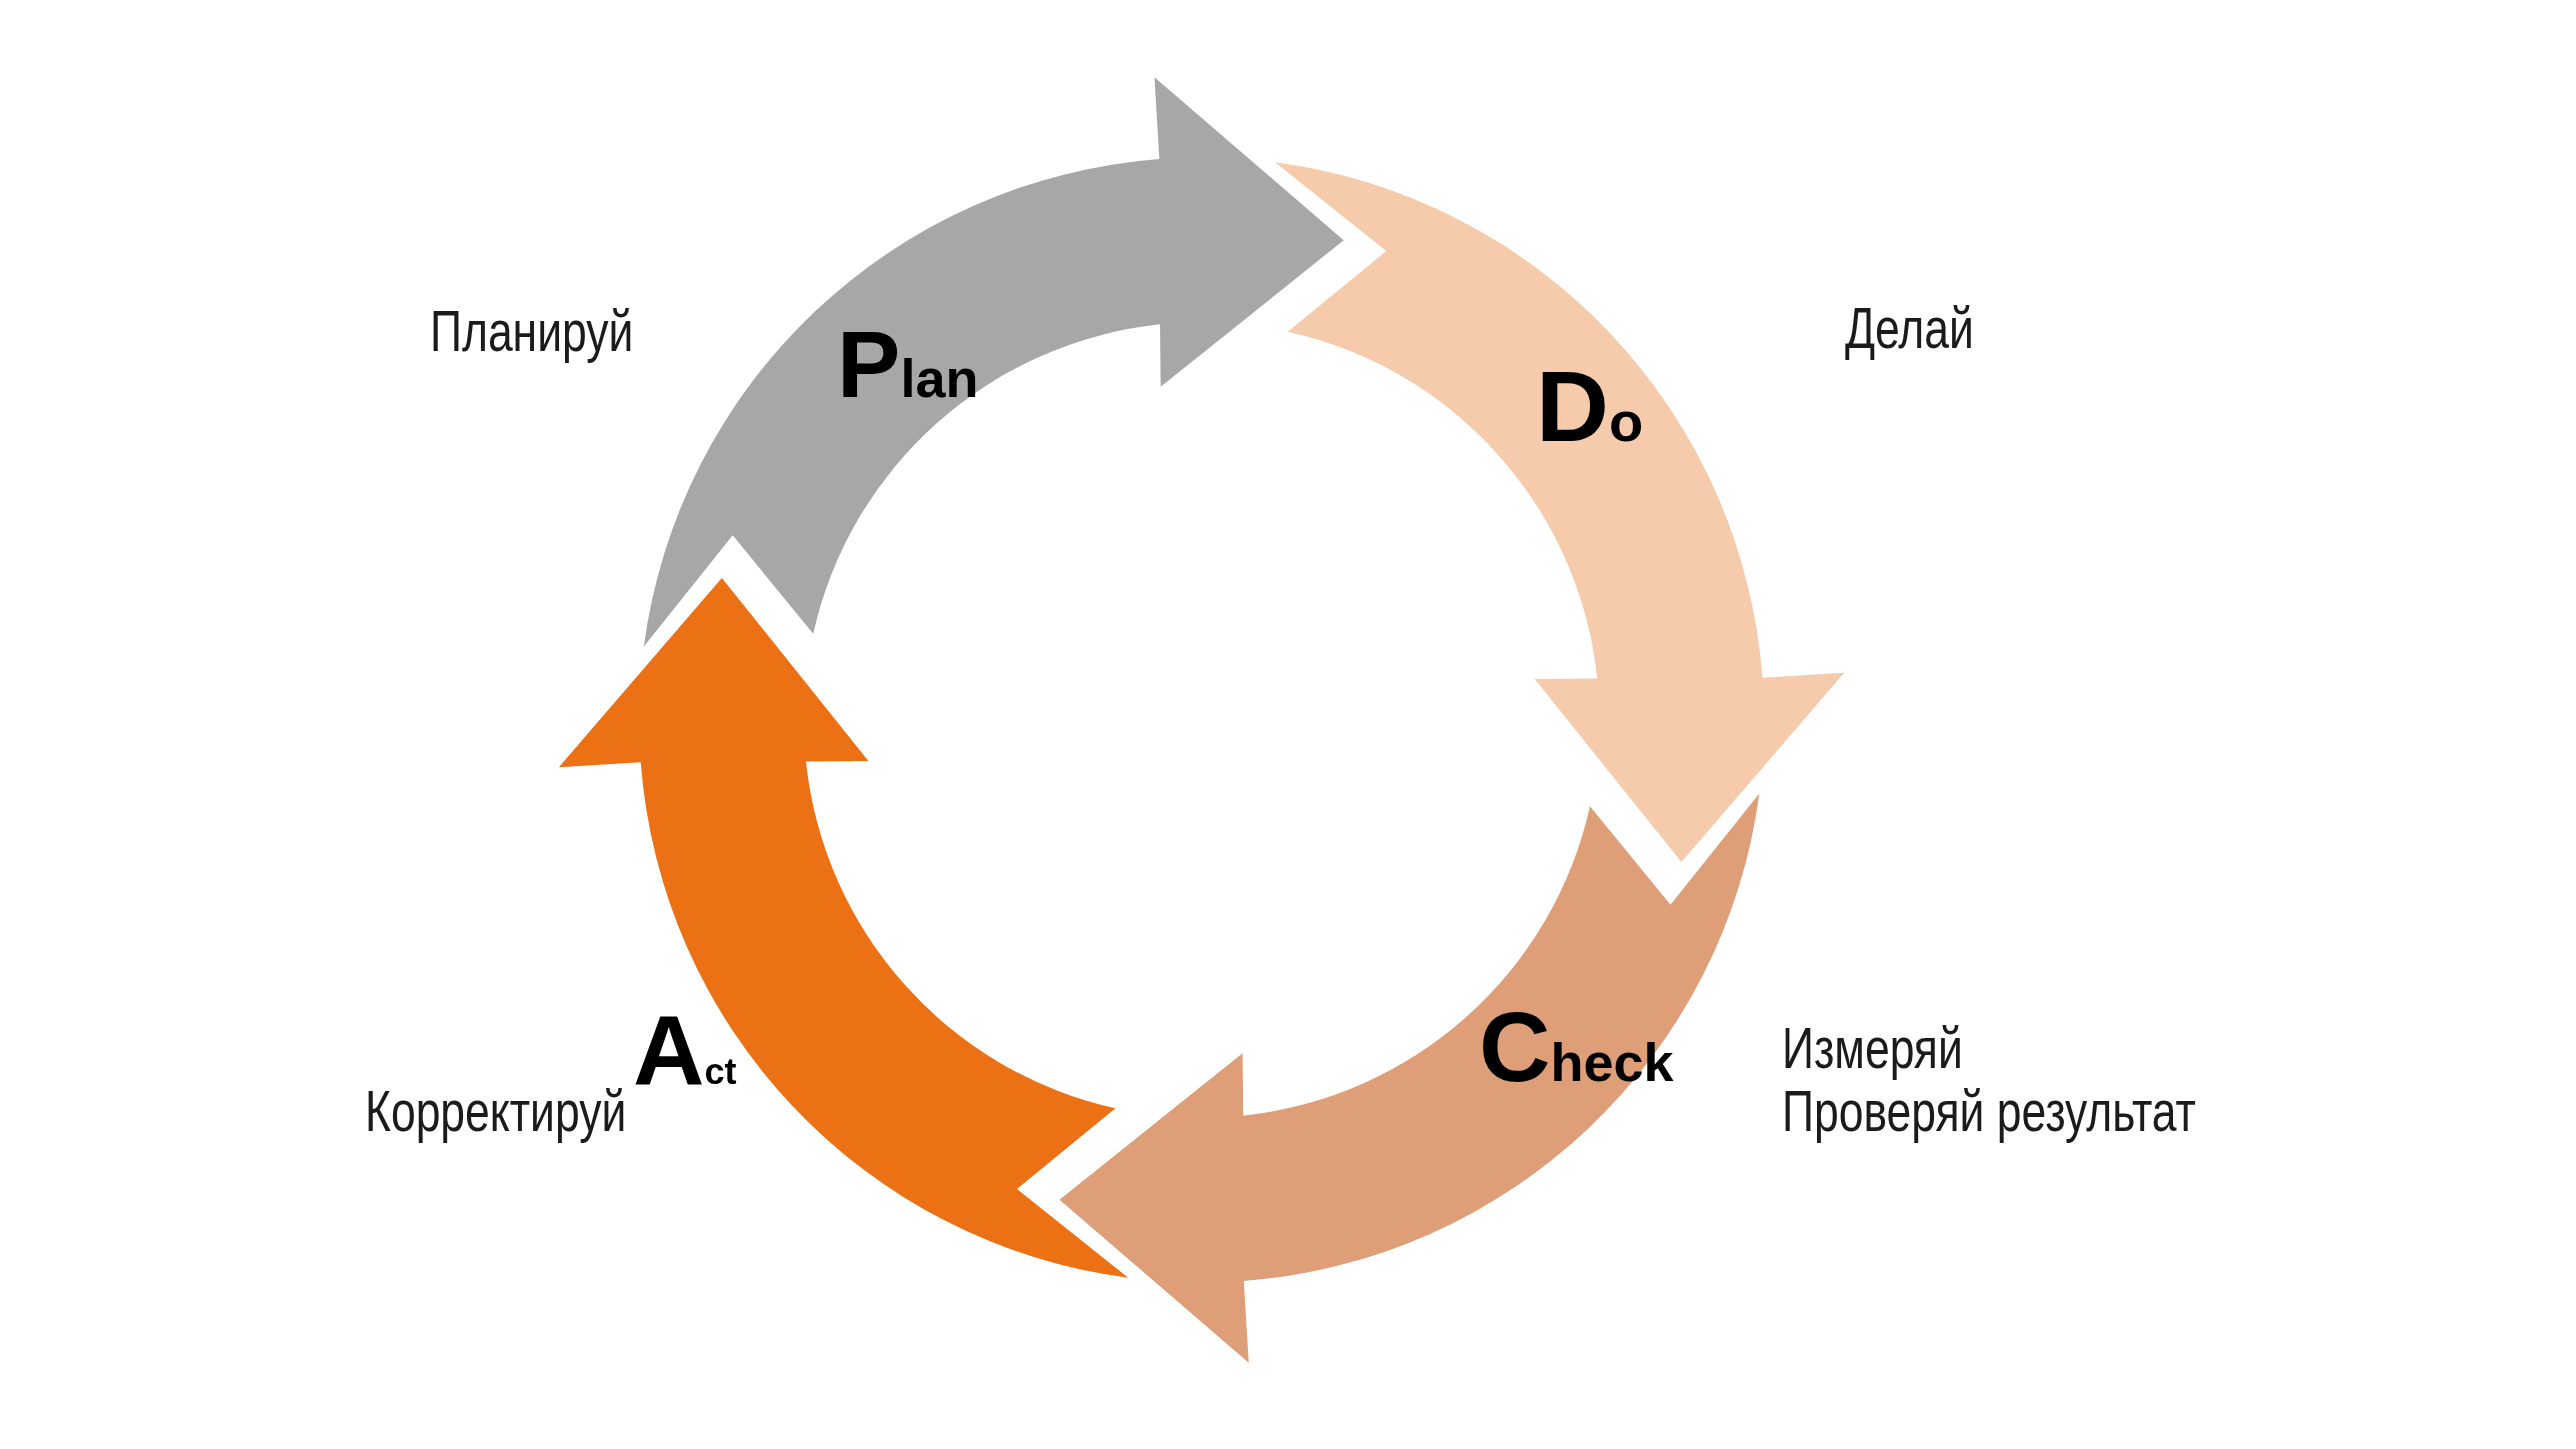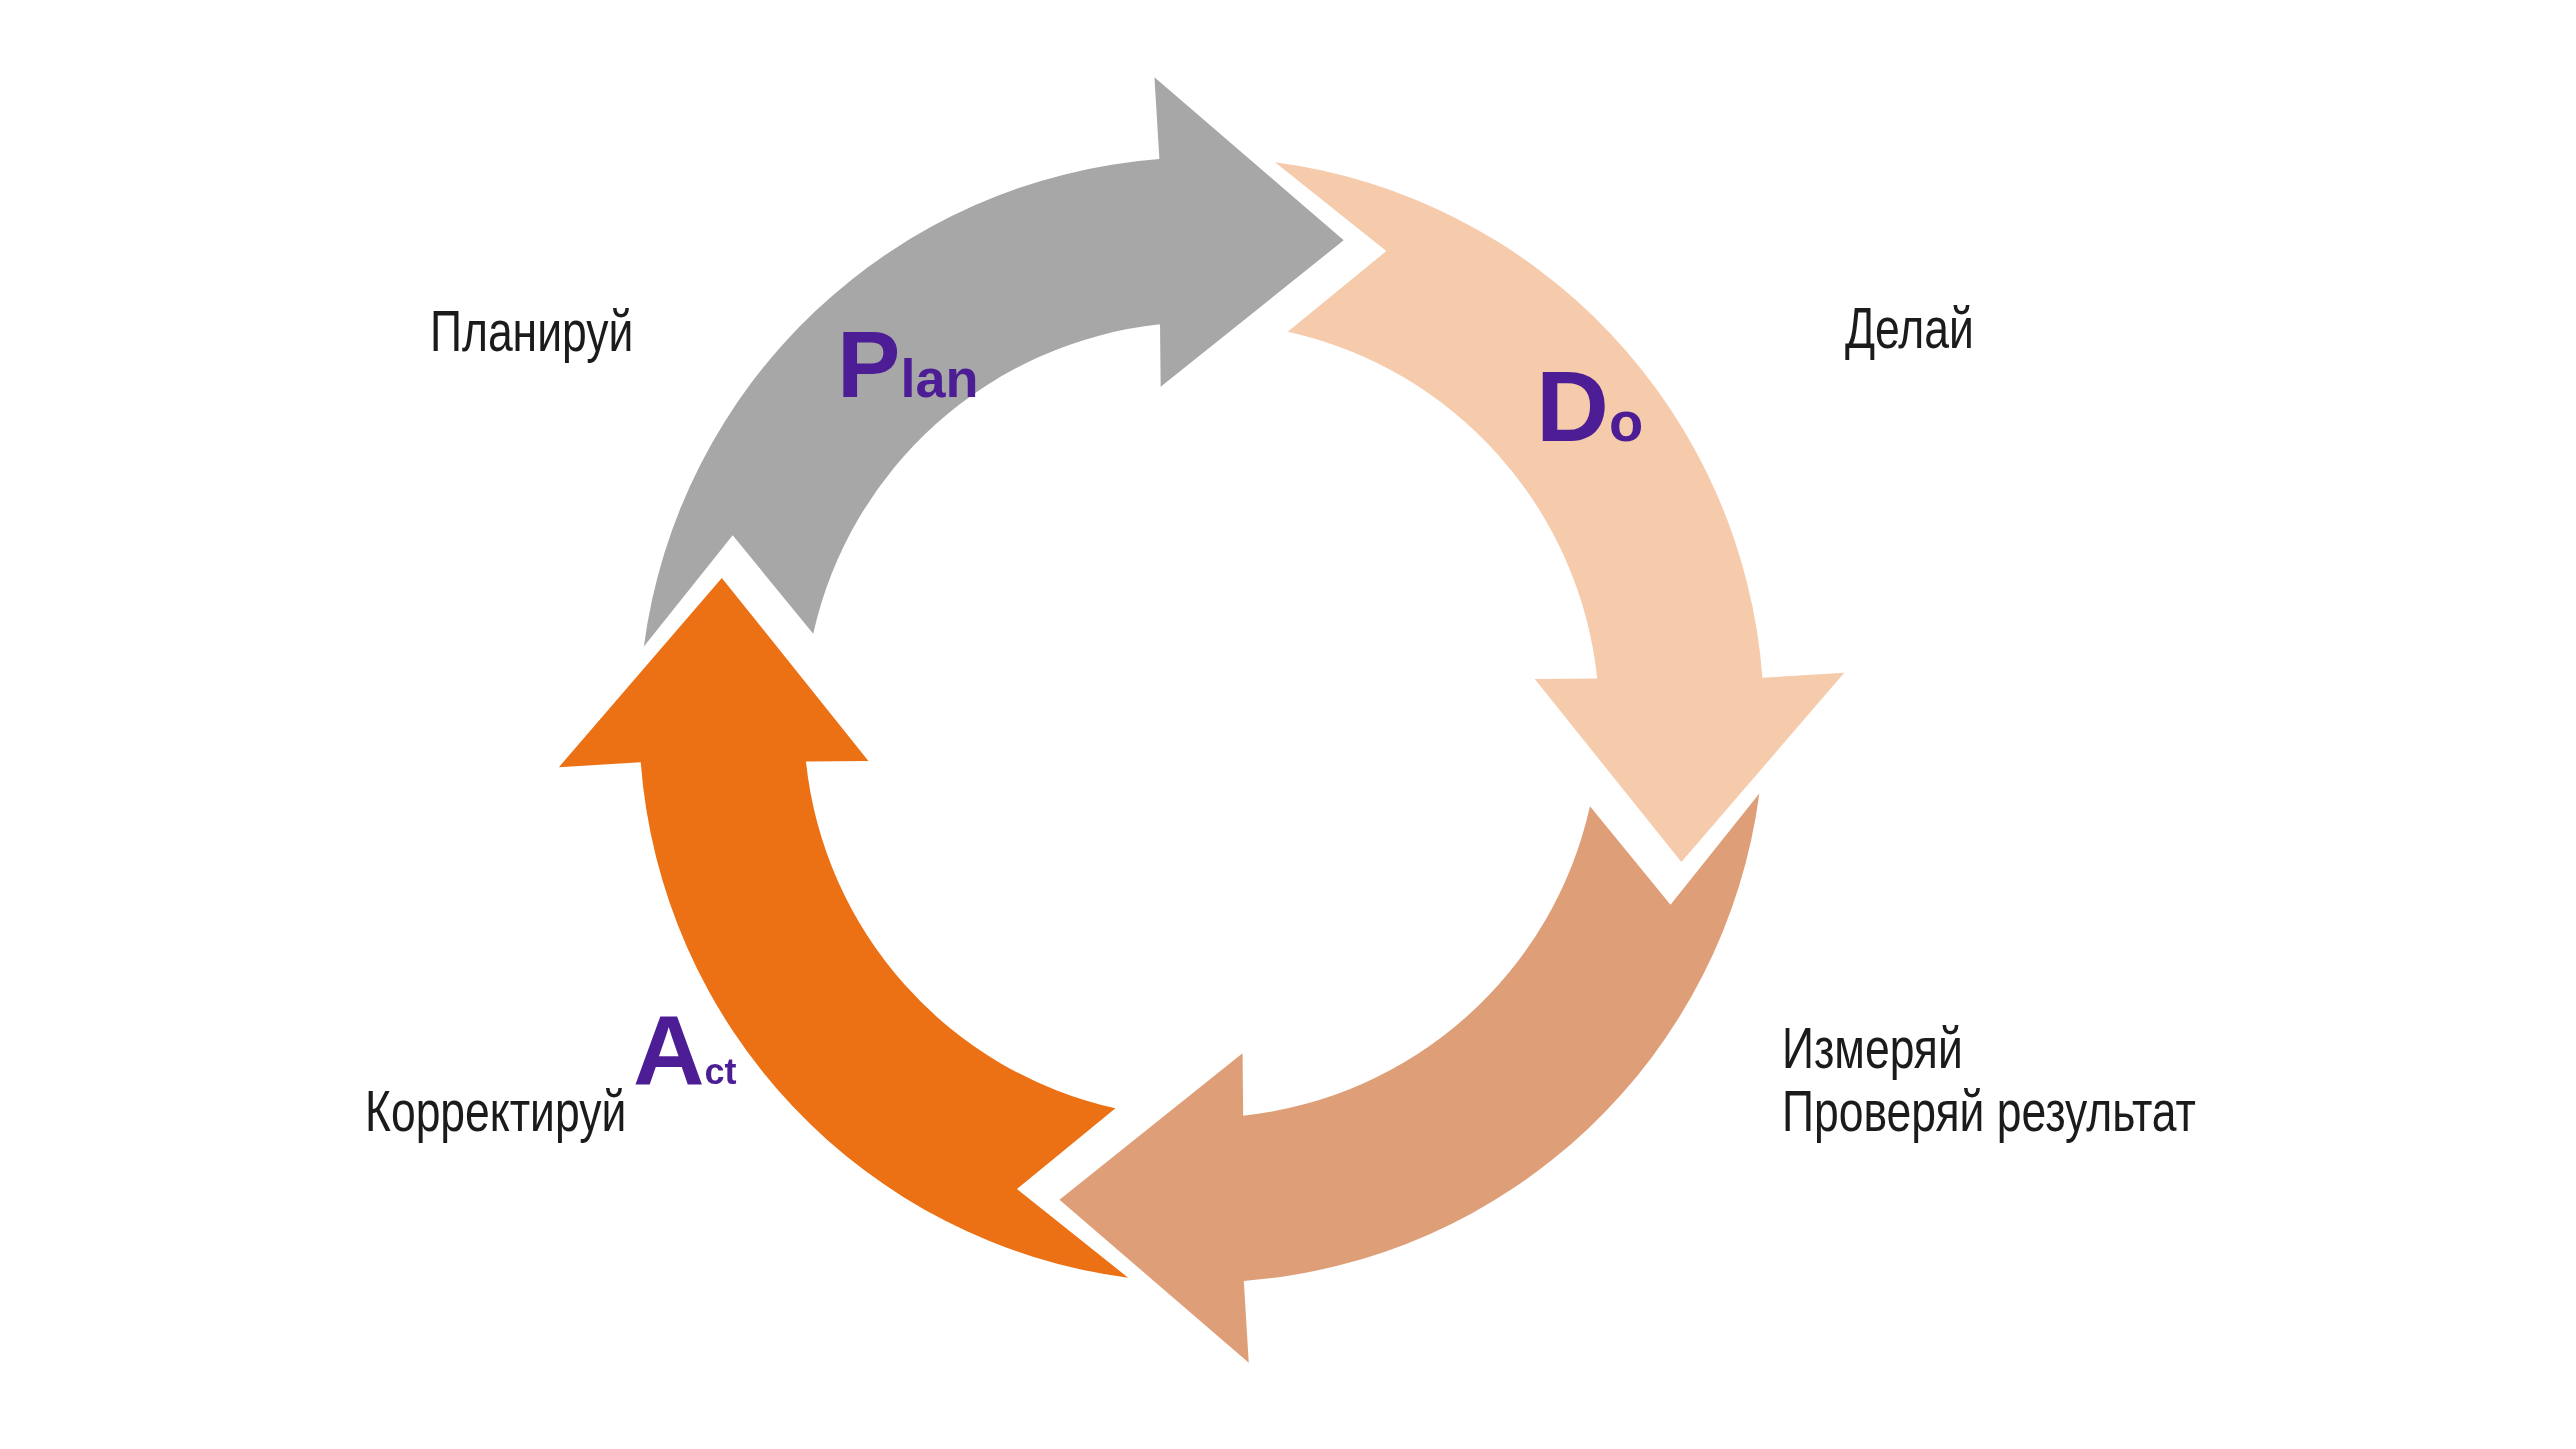--- a/index.html
+++ b/index.html
@@ -15,21 +15,21 @@
     position: absolute;
     left: 0; top: 0;
     width: 2576px;
     height: 1449px;
     display: block;
   }
   
   .word {
     position: absolute;
     font-weight: bold;
-    color: #4c1d95;
+    color: #000000;
     white-space: nowrap;
     line-height: 1;
   }
   .word .big   { letter-spacing: 0; }
   .word .small { letter-spacing: 0; }
   #word-plan  { left: 837px;  top: 317px;  }
   #word-plan  .big   { font-size: 95px; }
   #word-plan  .small { font-size: 54px;  }
   #word-do    { left: 1536px; top: 356px;  }
   #word-do    .big   { font-size: 101px; }
@@ -67,20 +67,23 @@
     <path d="M 1954.7 881.6 A 625 625 0 0 1 1381.9 1423.2 L 1387.4 1514.1 L 1177.1 1333.1 L 1380.5 1170.2 L 1381.2 1239.6 A 442 442 0 0 0 1766.5 895.7 L 1856.0 1005.2 Z" fill="#de9f78"></path>
     <path d="M 1253.4 1419.7 A 625 625 0 0 1 711.8 846.9 L 620.9 852.4 L 801.9 642.1 L 964.8 845.5 L 895.4 846.2 A 442 442 0 0 0 1239.3 1231.5 L 1129.8 1321.0 Z" fill="#ec7014"></path>
   </svg>
 
   <div class="word" id="word-plan">
     <span class="big">P</span><span class="small">lan</span>
   </div>
   <div class="word" id="word-do">
     <span class="big">D</span><span class="small">o</span>
   </div>
+  <div class="word" id="word-check">
+    <span class="big">C</span><span class="small">heck</span>
+  </div>
   <div class="word" id="word-act">
     <span class="big">A</span><span class="small">ct</span>
   </div>
 
   <div class="ru" id="label-plan">Планируй</div>
   <div class="ru" id="label-do">Делай</div>
   <div class="ru" id="label-check">
     <div>Измеряй</div>
     <div>Проверяй результат</div>
   </div>

